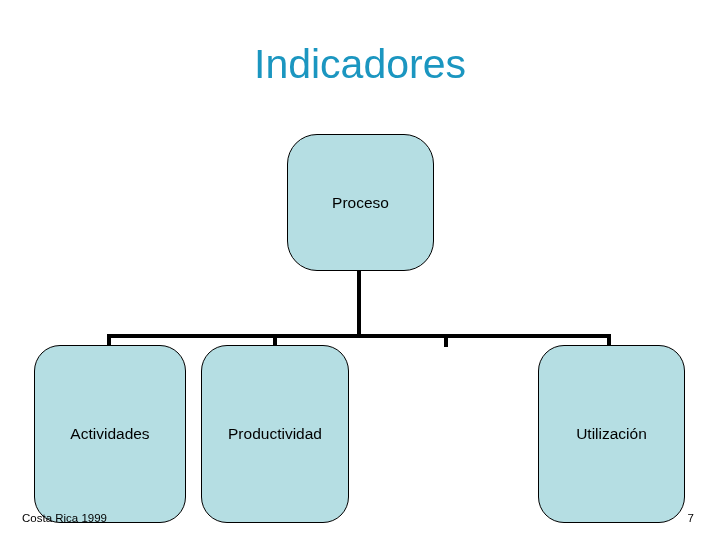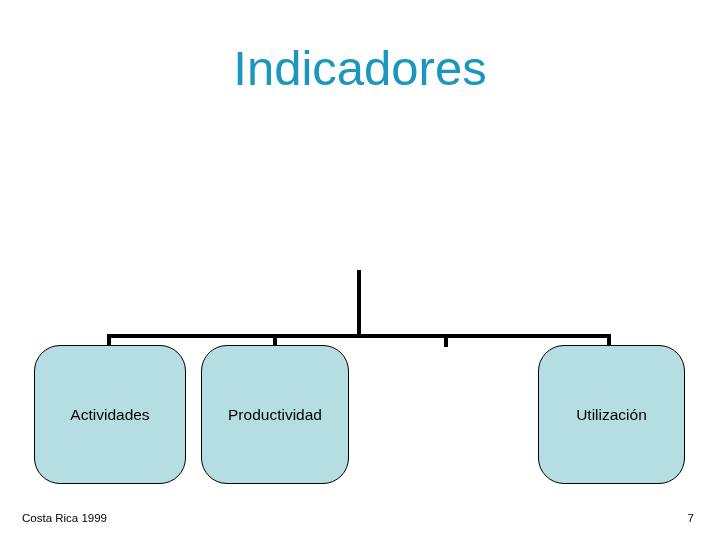--- a/index.html
+++ b/index.html
@@ -18,21 +18,21 @@
     overflow: hidden;
   }
 
   
   #slide-title {
     position: absolute;
     left: 0;
     top: 44px;
     width: 720px;
     text-align: center;
-    font-size: 49px;
+    font-size: 41px;
     font-weight: 400;
     letter-spacing: 0px;
     color: #1B96C0;
     line-height: 1.0;
     white-space: nowrap;
   }
 
   
   .node {
     position: absolute;
@@ -57,21 +57,21 @@
     left: 287px;
     top: 134px;
     width: 147px;
     height: 137px;
     border-radius: 30px;
   }
 
   
   .node-leaf {
     top: 345px;
-    height: 139px;
+    height: 178px;
     border-radius: 26px;
   }
   #node-actividades   { left: 34px;  width: 152px; }
   #node-productividad { left: 201px; width: 148px; }
   #node-uso          { left: 373px; width: 146px; }
   #node-utilizacion  { left: 538px; width: 147px; }
 
   
   .conn {
     position: absolute;
@@ -120,20 +120,23 @@
     text-align: right;
   }
 </style>
 </head>
 <body>
 
 <div id="slide">
 
   <div id="slide-title">Indicadores</div>
 
+  <div class="node" id="node-proceso">
+    <span class="node-label">Proceso</span>
+  </div>
 
   <div class="conn" id="conn-trunk"></div>
   <div class="conn" id="conn-bus"></div>
   <div class="conn conn-drop" id="conn-drop-1"></div>
   <div class="conn conn-drop" id="conn-drop-2"></div>
   <div class="conn conn-drop" id="conn-drop-3"></div>
   <div class="conn conn-drop" id="conn-drop-4"></div>
 
   <div class="node node-leaf" id="node-actividades">
     <span class="node-label">Actividades</span>

